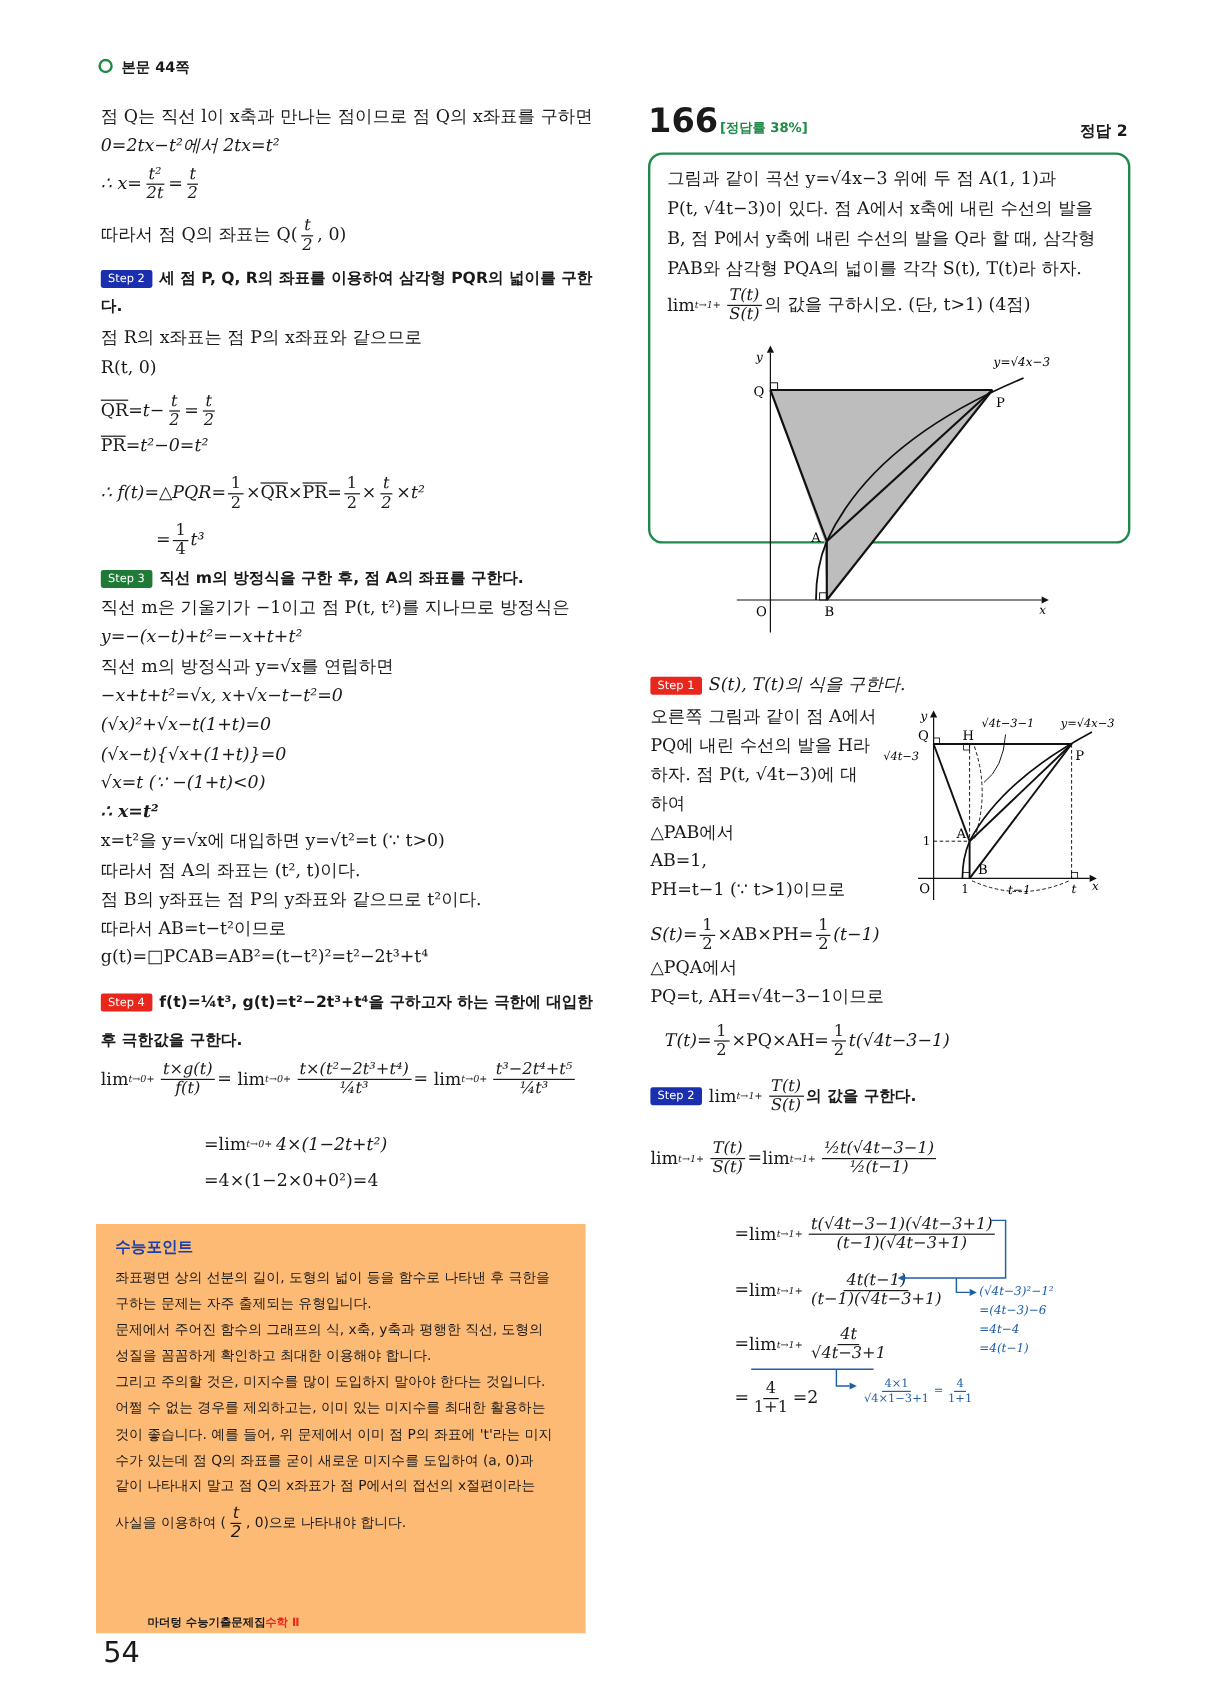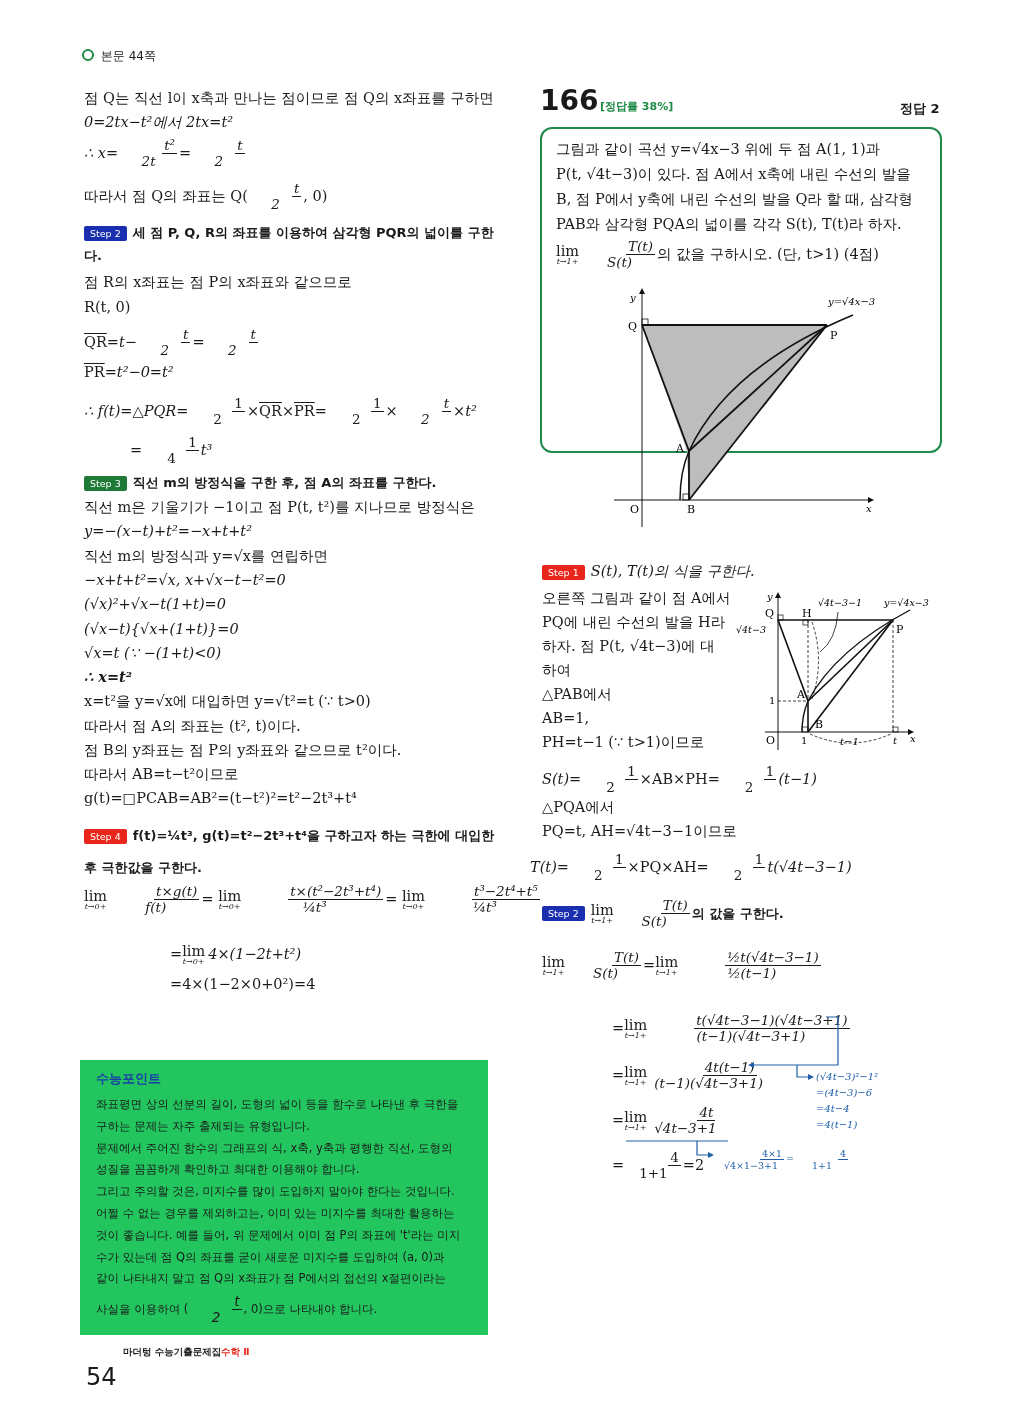--- a/index.html
+++ b/index.html
@@ -4,37 +4,37 @@
 <style>
   html, body { margin:0; padding:0; }
   body { width:1016px; height:1420px; background:#ffffff; position:relative; overflow:hidden;
          font-family:"DejaVu Serif", "Liberation Serif", serif; color:#1a1a1a; }
   .abs { position:absolute; }
   .sans { font-family:"DejaVu Sans", "Liberation Sans", sans-serif; }
   .ln { position:absolute; font-size:14.5px; line-height:20px; white-space:nowrap; }
   .it { font-style:italic; }
   .ov { text-decoration:overline; }
   .frac { display:inline-flex; flex-direction:column; align-items:center; vertical-align:middle; margin:0 2px; }
-  .frac .n { border-bottom:1px solid #1a1a1a; padding:0 2px; line-height:15px; font-size:13.5px;margin-left:42px; }
+  .frac .n { border-bottom:1px solid #1a1a1a; padding:0 2px; line-height:15px; font-size:13.5px; }
   .frac .d { padding:0 2px; line-height:15px; font-size:13.5px; }
-  .lim { display:inline-flex; flex-direction:column; align-items:center; vertical-align:middle; margin-right:3px; }
+  .lim { display:inline-flex; flex-direction:row; align-items:center; vertical-align:middle; margin-right:3px; }
   .lim .l { line-height:14px; font-size:14.5px; }
   .lim .s { font-size:8px; line-height:8px; font-style:italic; }
   .badge { display:inline-block; color:#fff; font-family:"DejaVu Sans", "Liberation Sans", sans-serif;
            font-size:9.5px; padding:1px 6px; border-radius:2px; vertical-align:middle; margin-right:6px; line-height:13px; }
   .step-title { font-family:"DejaVu Sans", "Liberation Sans", sans-serif; font-size:13px; font-weight:bold; }
   .problem-box { position:absolute; left:540px; top:127px; width:402px; height:326px;
                  border:2px solid #1f8a4c; border-radius:12px; box-sizing:border-box; }
-  .tip-box { position:absolute; left:80px; top:1060px; width:408px; height:275px; background:#22c55e; }
+  .tip-box { position:absolute; left:80px; top:1020px; width:408px; height:341px; background:#fdba74; }
   .blue { color:#1f5fa8; }
 </style>
 </head>
 <body>
 
-<div class="abs sans" style="left:82px;top:48px;font-size:12px;font-weight:normal;">
+<div class="abs sans" style="left:82px;top:48px;font-size:12px;font-weight:bold;">
   <span style="display:inline-block;width:8px;height:8px;border:2.5px solid #1d8a45;border-radius:50%;vertical-align:-1px;margin-right:3px;"></span>
   <span>본문 44쪽</span>
 </div>
 
 <div>
   <div class="ln" style="left:84px;top:88px;">점 Q는 직선 l이 x축과 만나는 점이므로 점 Q의 x좌표를 구하면</div>
   <div class="ln it" style="left:84px;top:112px;">0=2tx−t²에서 2tx=t²</div>
   <div class="ln" style="left:84px;top:138px;">
     <span class="it">∴ x=</span><span class="frac it">
         <span class="n">t²</span>
@@ -222,21 +222,21 @@
     <span class="it">S(t)=</span><span class="frac">
         <span class="n">1</span>
         <span class="d">2</span>
       </span><span>×AB×PH=</span><span class="frac">
         <span class="n">1</span>
         <span class="d">2</span>
       </span><span class="it">(t−1)</span>
   </div>
   <div class="ln" style="left:542px;top:797px;">△PQA에서</div>
   <div class="ln" style="left:542px;top:821px;">PQ=t, AH=√4t−3−1이므로</div>
-  <div class="ln" style="left:530px;top:852px;text-align:center;">
+  <div class="ln" style="left:554px;top:852px;text-align:center;">
     <span class="it">T(t)=</span><span class="frac">
         <span class="n">1</span>
         <span class="d">2</span>
       </span><span>×PQ×AH=</span><span class="frac">
         <span class="n">1</span>
         <span class="d">2</span>
       </span><span class="it">t(√4t−3−1)</span>
   </div>
 
   <svg class="abs" style="left:735px;top:588px;" width="215" height="190" viewBox="735 588 215 190">

